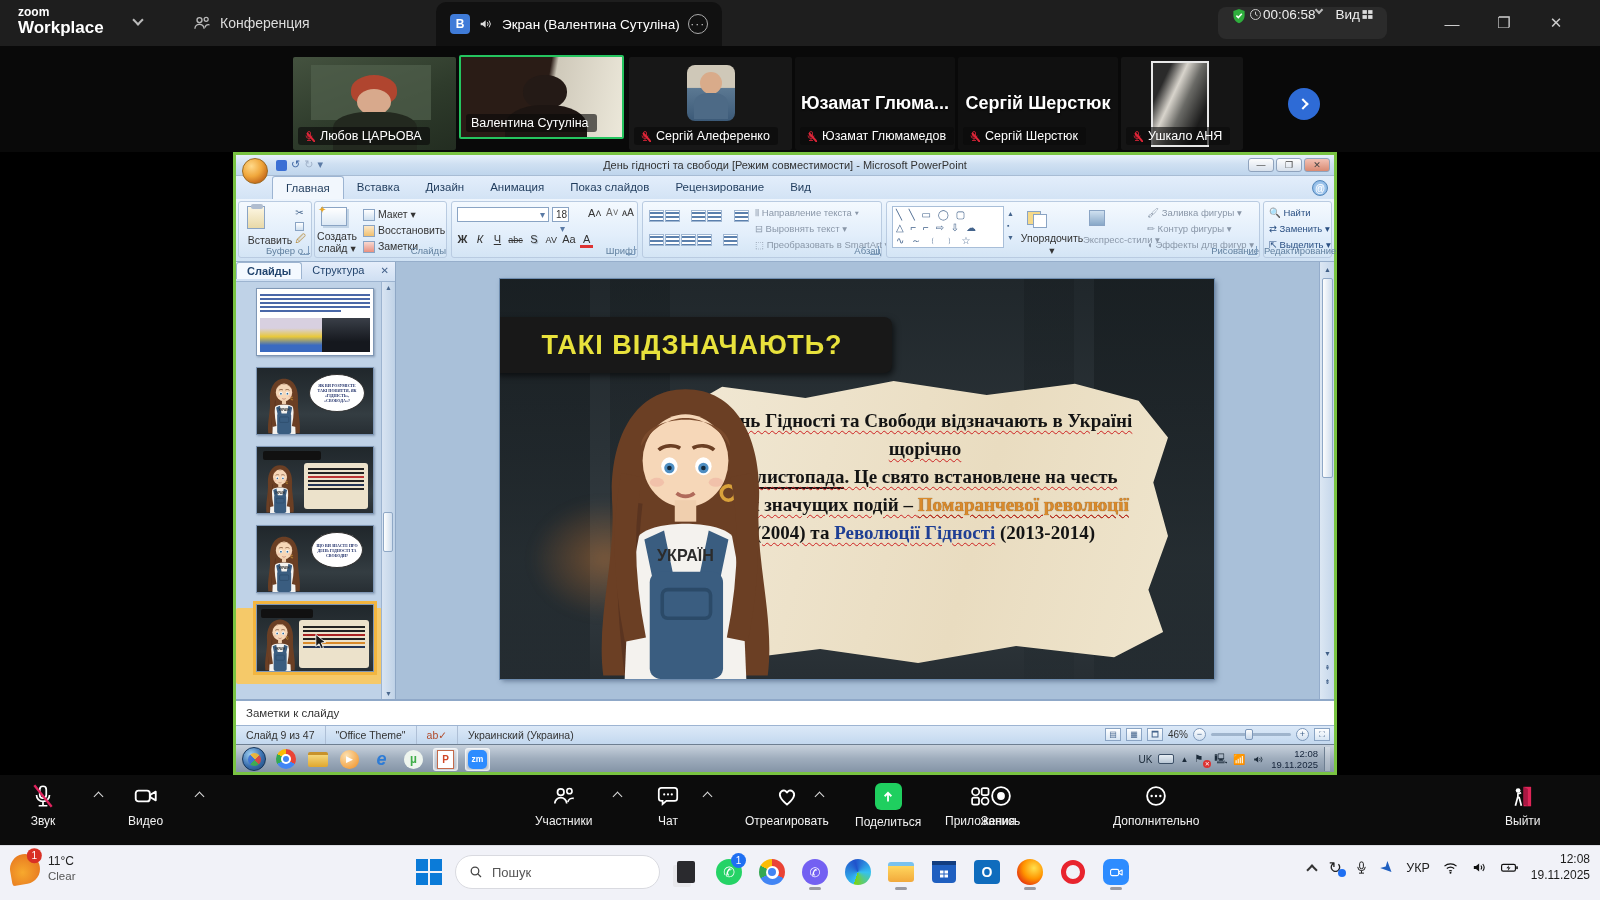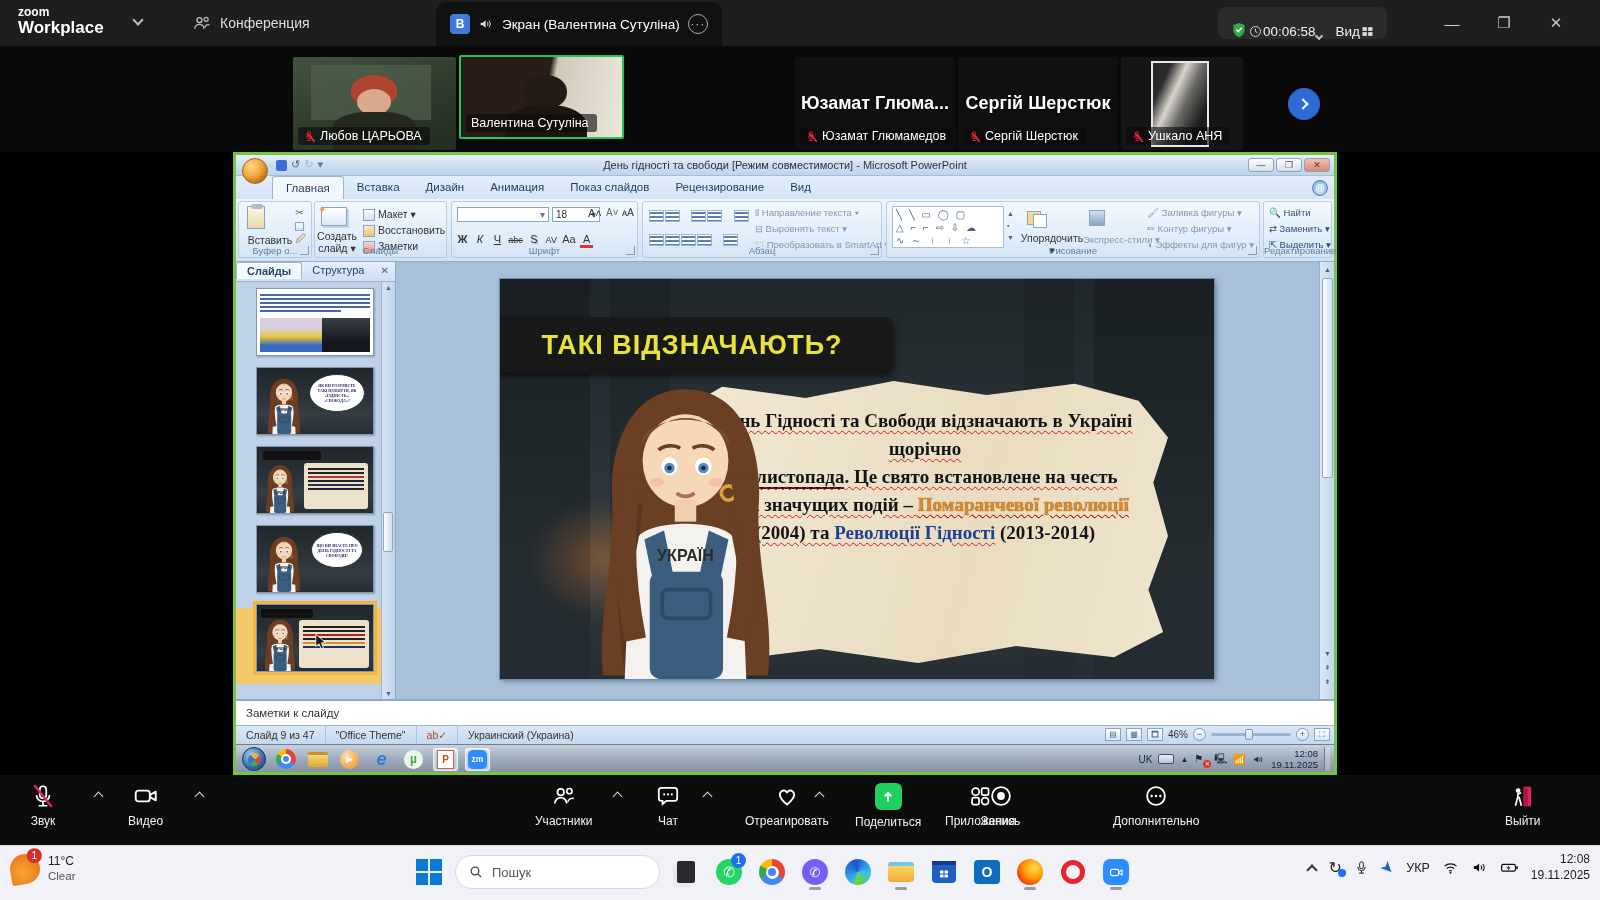--- a/index.html
+++ b/index.html
@@ -11,21 +11,21 @@
   .topbar { position:absolute; left:0; top:0; width:1600px; height:46px; background:#1e1e1e; }
   .zlogo { position:absolute; left:18px; top:6px; color:#fff; line-height:1; }
   .zlogo .s1 { font-size:12px; font-weight:700; }
   .zlogo .s2 { font-size:17px; font-weight:700; margin-top:1px; }
   .chev { display:inline-block; width:8px; height:8px; border-right:2px solid #bbb; border-bottom:2px solid #bbb; transform:rotate(45deg); }
   .topbar .logo-chev { position:absolute; left:134px; top:16px; }
   .meeting-tab { position:absolute; left:178px; top:0; height:46px; display:flex; align-items:center; gap:8px; color:#ddd; font-size:14px; padding:0 14px; }
   .screen-tab { position:absolute; left:436px; top:2px; height:44px; background:#111; border-radius:10px 10px 0 0; display:flex; align-items:center; gap:8px; padding:0 14px; color:#fff; font-size:13.5px; }
   .b-badge { width:20px; height:20px; border-radius:4px; background:#3f7bd8; color:#fff; font-size:12px; font-weight:700; display:flex; align-items:center; justify-content:center; }
   .tab-more { width:20px; height:20px; border-radius:50%; border:1.5px solid #aaa; color:#ccc; font-size:12px; display:flex; align-items:center; justify-content:center; letter-spacing:1px; }
-  .top-right-pill { position:absolute; left:1218px; top:7px; height:32px; background:#2b2b2b; border-radius:8px; display:flex; align-items:flex-end; padding:0 12px; color:#eee; font-size:13.5px; }
+  .top-right-pill { position:absolute; left:1218px; top:7px; height:32px; background:#2b2b2b; border-radius:8px; display:flex; align-items:flex-start; padding:0 12px; color:#eee; font-size:13.5px; }
   .ic { display:inline-block; vertical-align:middle; }
   .win-btn { position:absolute; top:8px; width:30px; height:30px; color:#ccc; font-size:15px; display:flex; align-items:center; justify-content:center; }
 
   
   .strip { position:absolute; left:0; top:46px; width:1600px; height:106px; background:#090909; }
   .tile { position:absolute; top:11px; height:93px; border-radius:2px; overflow:hidden; background:#161616; }
   .tile .namepill { position:absolute; left:5px; bottom:5px; background:rgba(10,10,10,.62); border-radius:3px; padding:2px 8px 2px 5px; display:flex; align-items:center; gap:5px; color:#fff; font-size:12.5px; white-space:nowrap; }
   .bigname { width:100%; height:100%; display:flex; align-items:center; justify-content:center; color:#fff; font-size:18px; font-weight:700; text-shadow:0 1px 2px #000; }
   .next-btn { position:absolute; left:1288px; top:42px; width:32px; height:32px; border-radius:50%; background:#2e6bd6; display:flex; align-items:center; justify-content:center; }
   .next-btn .chev { border-color:#fff; transform:rotate(-45deg); margin-left:-3px; }
@@ -43,21 +43,21 @@
   .ttl-btns div { width:26px; height:14px; border:1px solid #8fa3bd; border-radius:3px; background:linear-gradient(#fdfdfd,#d7e0ec); font-size:9px; line-height:12px; text-align:center; color:#444; }
 
   .tabs { position:absolute; left:0; top:21px; width:1098px; height:23px; background:linear-gradient(#dcean, #d3e2f4); background:linear-gradient(#e3eefb,#d3e3f5); }
   .tabs .t { position:relative; float:left; height:23px; line-height:23px; padding:0 13px; font-size:11.5px; color:#1f3b5c; }
   .tabs .t.first { margin-left:36px; }
   .tabs .t.active { background:#f2f7fd; border:1px solid #9cb4d2; border-bottom:none; border-radius:3px 3px 0 0; font-weight:400; }
   .help-btn { position:absolute; right:6px; top:25px; width:16px; height:16px; border-radius:50%; background:radial-gradient(#cfe4fa,#6fa6dd); border:1px solid #5588bb; color:#fff; font-size:10px; text-align:center; line-height:15px; }
 
   .ribbon { position:absolute; left:0; top:44px; width:1098px; height:63px; background:linear-gradient(#eef5fd,#dcebf9 55%,#cfe1f3); border-bottom:1px solid #96aecb; }
   .grp { position:absolute; top:2px; height:57px; border:1px solid #b9cbe1; border-radius:3px; background:linear-gradient(#f4f9fe,#e2eefb 60%,#d4e5f5); }
-  .grp .glabel { position:absolute; left:0; right:0; bottom:1px; text-align:center; font-size:9.5px; color:#61809f; }
+  .grp .glabel { position:absolute; left:0; right:0; bottom:1px; text-align:right; font-size:9.5px; color:#61809f; }
   .grp .dlg { position:absolute; right:2px; bottom:2px; width:9px; height:9px; border-left:1px solid #7d9cbd; border-top:1px solid #7d9cbd; transform:rotate(180deg); font-size:7px; color:#7d9cbd; }
   .rbtn { font-size:10.5px; color:#333; }
   .mini { display:inline-block; width:12px; height:12px; border:1px solid #8aa4c4; background:linear-gradient(#fff,#cfe0f0); vertical-align:middle; }
   .combo { height:15px; border:1px solid #8aa4c4; background:#fff; font-size:10px; color:#333; padding:0 3px; line-height:14px; }
   .fontbtns span { display:inline-block; min-width:13px; text-align:center; font-size:11px; color:#333; }
   .alignrow span { display:inline-block; width:15px; height:12px; border:1px solid #9fb6d2; background:repeating-linear-gradient(#fff 0 1px,#5b80ad 1px 3px, #fff 3px 4px); margin-right:1px; }
   .txtbtn { font-size:9.5px; color:#8a97a8; white-space:nowrap; line-height:15px; }
   .txtbtn.blue { color:#2a4f82; }
   .shapes { font-size:10px; color:#44648c; letter-spacing:2px; line-height:13px; }
 
@@ -313,20 +313,33 @@
     </div>
 
     <div class="tile" style="left:459px;width:165px;top:9px;height:84px;border:2px solid #25c45f;background:linear-gradient(100deg,#2a1c16 52%,#cfc9ba 56%,#ece8da)">
       <div style="position:absolute;left:62px;top:18px;width:44px;height:34px;border-radius:48%;background:#241a16"></div>
       <div style="position:absolute;left:44px;top:48px;width:82px;height:46px;border-radius:45% 45% 0 0;background:#1d1512"></div>
       <div class="namepill">
         <span>Валентина Сутуліна</span>
       </div>
     </div>
 
+    <div class="tile" style="left:629px;width:163px;background:#171717">
+      <div style="position:absolute;left:58px;top:8px;width:48px;height:56px;border-radius:8px;background:linear-gradient(#cfc8b8 40%,#5b7892 42%,#3c5a78);overflow:hidden">
+        <div style="position:absolute;left:13px;top:7px;width:22px;height:22px;border-radius:50%;background:#d9ab8a"></div>
+        <div style="position:absolute;left:7px;top:28px;width:34px;height:26px;border-radius:40% 40% 0 0;background:#4d6a86"></div>
+      </div>
+      <div class="namepill">
+        <svg class="ic" width="12" height="12" style="color:#e02538">
+            <use href="#i-mic"></use>
+            <line x1="4" y1="3" x2="20" y2="21" stroke="#e02538" stroke-width="2"></line>
+          </svg>
+        <span>Сергій Алеференко</span>
+      </div>
+    </div>
 
     <div class="tile" style="left:795px;width:160px;background:#101010">
       <div class="bigname">Юзамат  Глюма...</div>
       <div class="namepill">
         <svg class="ic" width="12" height="12" style="color:#e02538">
             <use href="#i-mic"></use>
             <line x1="4" y1="3" x2="20" y2="21" stroke="#e02538" stroke-width="2"></line>
           </svg>
         <span>Юзамат Глюмамедов</span>
       </div>
@@ -418,21 +431,21 @@
           <div class="rbtn" style="position:absolute;left:48px;top:6px"><span class="mini"></span> <span>Макет</span> ▾</div>
           <div class="rbtn" style="position:absolute;left:48px;top:22px"><span class="mini" style="background:linear-gradient(#fde8c8,#f0c070)"></span> <span>Восстановить</span></div>
           <div class="rbtn" style="position:absolute;left:48px;top:38px"><span class="mini" style="background:linear-gradient(#f8d8d0,#e89080)"></span> <span>Заметки</span></div>
           <div class="glabel">Слайды</div>
         </div>
 
         <div class="grp" style="left:215px;width:187px">
           <div class="combo" style="position:absolute;left:5px;top:5px;width:92px"> 
               <span style="float:right;color:#5a7aa5">▾</span>
             </div>
-          <div class="combo" style="position:absolute;left:100px;top:5px;width:48px"><span>18</span> <span style="float:right;color:#5a7aa5">▾</span></div>
+          <div class="combo" style="position:absolute;left:100px;top:5px;width:17px"><span>18</span> <span style="float:right;color:#5a7aa5">▾</span></div>
           <div class="rbtn" style="position:absolute;left:136px;top:5px;font-size:11px">A˄</div>
           <div class="rbtn" style="position:absolute;left:154px;top:5px;font-size:10px;color:#666">A˅</div>
           <div class="rbtn" style="position:absolute;left:170px;top:4px">🗚</div>
           <div class="fontbtns" style="position:absolute;left:4px;top:27px;white-space:nowrap">
             <span style="font-weight:700">Ж</span>
             <span style="font-style:italic">К</span>
             <span style="text-decoration:underline">Ч</span>
             <span style="text-decoration:line-through;font-size:9px">abc</span>
             <span style="text-shadow:1px 1px 1px #9ab">S</span>
             <span style="font-size:9px">AV</span>

